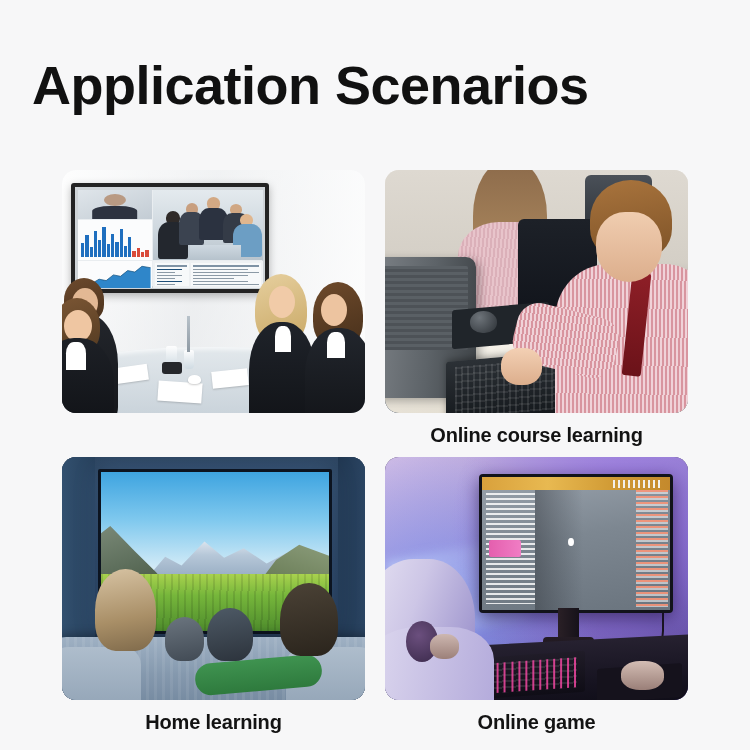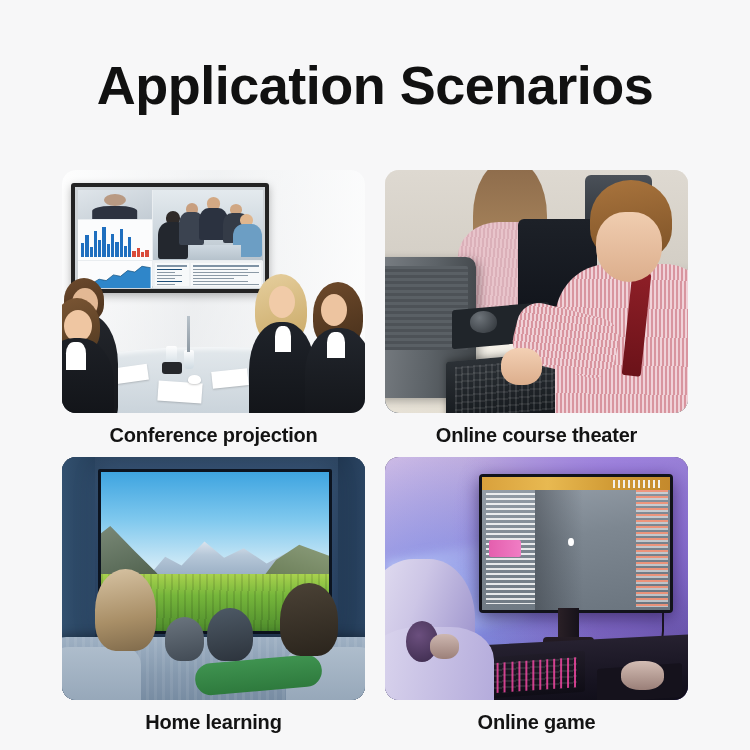--- a/index.html
+++ b/index.html
@@ -17,26 +17,27 @@
   }
 
   .page { width: 750px; height: 750px; position: relative; }
 
   
   .page-title {
     position: absolute;
     top: 56px;
     left: 0;
     width: 750px;
-    text-align: center;
+    text-align: left;
     font-size: 54px;
     font-weight: bold;
     letter-spacing: -0.5px;
     color: #111111;
     line-height: 1.1;
+    padding-left: 32px;
   }
 
   
   .grid {
     position: absolute;
     top: 170px;
     left: 62px;
     width: 626px;
     display: grid;
     grid-template-columns: 303px 303px;
@@ -480,21 +481,20 @@
           <span class="torso" style="left:-4px;top:48px;width:66px;height:104px;background:linear-gradient(180deg,#1f232a,#111317);"></span>
           <span class="shirt" style="left:22px;top:52px;width:16px;height:26px;"></span>
         </div>
         <div class="person" style="right:-2px;top:112px;width:58px;height:140px;">
           <span class="hair" style="left:4px;top:0;width:50px;height:66px;background:linear-gradient(160deg,#6f4a2b,#47301b);"></span>
           <span class="head" style="left:12px;top:12px;width:26px;height:32px;background:#edc4a0;"></span>
           <span class="torso" style="left:-4px;top:46px;width:68px;height:100px;background:linear-gradient(180deg,#22262d,#121418);"></span>
           <span class="shirt" style="left:18px;top:50px;width:18px;height:26px;"></span>
         </div>
       </div>
-      <div class="caption">Conference projection</div>
     </div>
 
     <div class="cell">
       <div class="card class">
         <div class="class-bg"></div>
         <div class="class-floor"></div>
         <div class="chair-far"></div>
         <div class="desk-far"></div>
 
         <div class="girl-bg">
@@ -511,21 +511,21 @@
 
         <div class="boy">
           <span class="bshirt"></span>
           <span class="tie"></span>
           <span class="bhair"></span>
           <span class="bface"></span>
           <span class="arm"></span>
           <span class="hand"></span>
         </div>
       </div>
-      <div class="caption">Online course theater</div>
+      <div class="caption">Online course learning</div>
     </div>
 
     <div class="cell">
       <div class="card theater">
         <div class="th-room"></div>
         <div class="th-wallL"></div>
         <div class="th-wallR"></div>
 
         <div class="th-screen-frame">
           <div class="th-screen">

